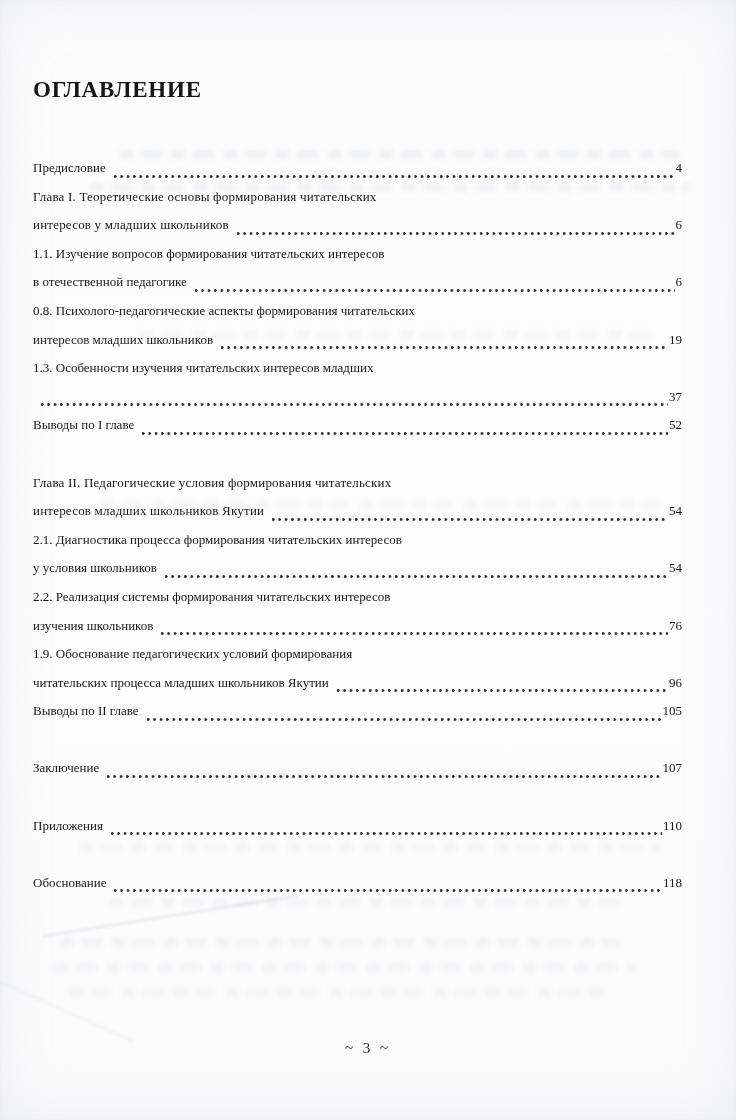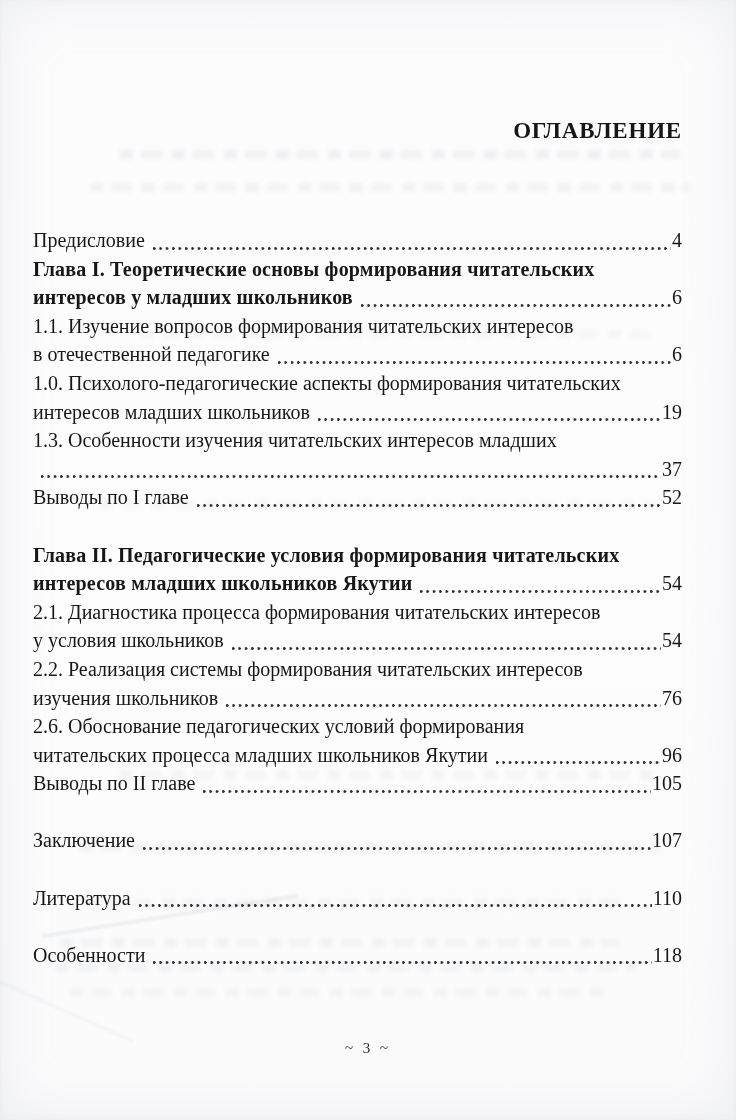--- a/index.html
+++ b/index.html
@@ -38,41 +38,41 @@
     filter: blur(1.4px);
     pointer-events: none;
   }
   .content {
     position: absolute;
     left: 33px;
     right: 54px;
     top: 0;
   }
   .doc-title {
-    margin: 118px 0 0 0;
-    text-align: right;
+    margin: 77px 0 0 0;
+    text-align: left;
     font-size: 23px;
     font-weight: bold;
     letter-spacing: 0.8px;
     color: #161616;
   }
   .toc {
-    margin-top: 82px;
-    font-size: 20px;
+    margin-top: 51px;
+    font-size: 13px;
     color: #171717;
   }
   .toc-line {
     display: flex;
     align-items: flex-end;
     height: 28.6px;
     line-height: 28.6px;
     white-space: nowrap;
   }
   .toc-line.gap { margin-top: 28.6px; }
-  .toc-line.bold .txt { font-weight: bold; letter-spacing: 0.2px; }
+  .toc-line.bold .txt { font-weight: normal; letter-spacing: 0.2px; }
   .txt { flex: 0 0 auto; }
   .leader {
     flex: 1 1 auto;
     height: 3px;
     margin: 0 1px 5px 8px;
     background-image: radial-gradient(circle at 1.2px 1.5px, #2d2d2d 1.1px, rgba(0,0,0,0) 1.6px);
     background-size: 6.4px 3px;
     background-repeat: repeat-x;
   }
   .pg { flex: 0 0 auto; font-weight: normal; }
@@ -123,21 +123,21 @@
         </div>
         <div class="toc-line">
           <span class="txt">1.1. Изучение вопросов формирования читательских интересов</span>
         </div>
         <div class="toc-line">
           <span class="txt">в отечественной педагогике</span>
           <span class="leader"></span>
           <span class="pg">6</span>
         </div>
         <div class="toc-line">
-          <span class="txt">1.0. Психолого-педагогические аспекты формирования читательских</span>
+          <span class="txt">0.8. Психолого-педагогические аспекты формирования читательских</span>
         </div>
         <div class="toc-line">
           <span class="txt">интересов младших школьников</span>
           <span class="leader"></span>
           <span class="pg">19</span>
         </div>
         <div class="toc-line">
           <span class="txt">1.3. Особенности изучения читательских интересов младших</span>
         </div>
         <div class="toc-line">
@@ -167,44 +167,44 @@
         </div>
         <div class="toc-line">
           <span class="txt">2.2. Реализация системы формирования читательских интересов</span>
         </div>
         <div class="toc-line">
           <span class="txt">изучения школьников</span>
           <span class="leader"></span>
           <span class="pg">76</span>
         </div>
         <div class="toc-line">
-          <span class="txt">2.6. Обоснование педагогических условий формирования</span>
+          <span class="txt">1.9. Обоснование педагогических условий формирования</span>
         </div>
         <div class="toc-line">
           <span class="txt">читательских процесса младших школьников Якутии</span>
           <span class="leader"></span>
           <span class="pg">96</span>
         </div>
         <div class="toc-line">
           <span class="txt">Выводы по II главе</span>
           <span class="leader"></span>
           <span class="pg">105</span>
         </div>
         <div class="toc-line gap">
           <span class="txt">Заключение</span>
           <span class="leader"></span>
           <span class="pg">107</span>
         </div>
         <div class="toc-line gap">
-          <span class="txt">Литература</span>
+          <span class="txt">Приложения</span>
           <span class="leader"></span>
           <span class="pg">110</span>
         </div>
         <div class="toc-line gap">
-          <span class="txt">Особенности</span>
+          <span class="txt">Обоснование</span>
           <span class="leader"></span>
           <span class="pg">118</span>
         </div>
       </div>
   </div>
 
   <div class="footer">~ 3 ~</div>
 </div>
 
 </body></html>

